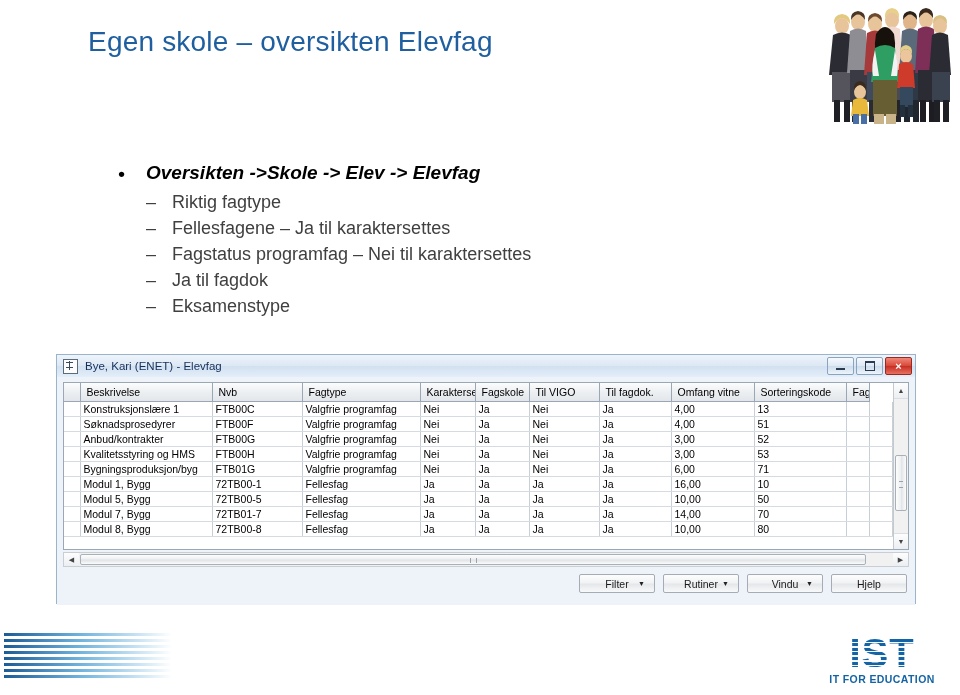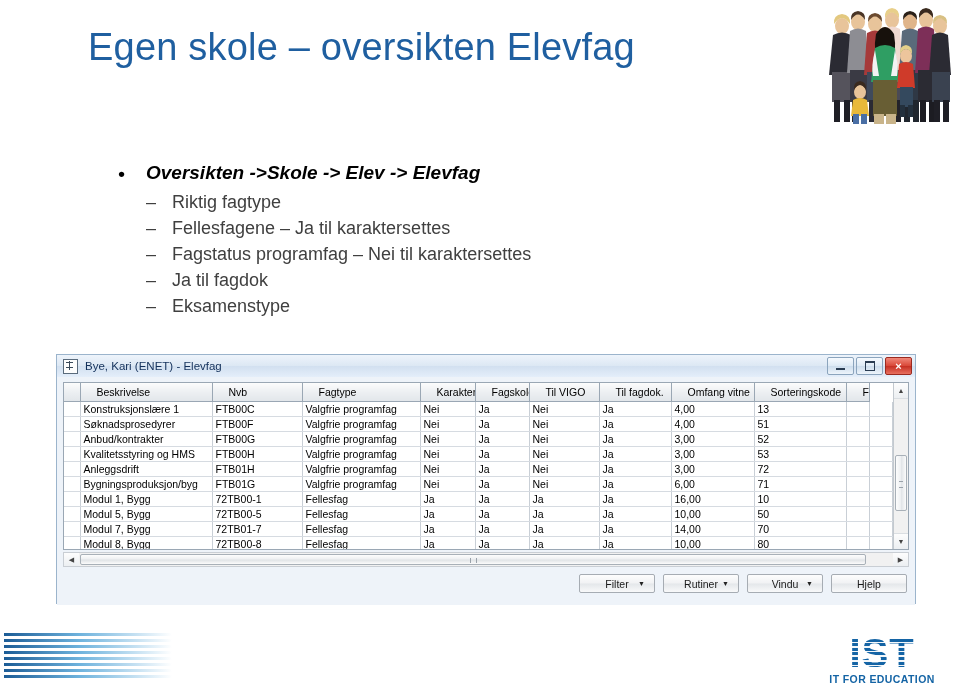--- a/index.html
+++ b/index.html
@@ -13,21 +13,21 @@
     position: relative;
     overflow: hidden;
     font-family: "Liberation Sans", sans-serif;
   }
 
   
   .slide-title {
     position: absolute;
     left: 88px;
     top: 26px;
-    font-size: 38px;
+    font-size: 28px;
     color: #1F5FA0;
     letter-spacing: 0.2px;
     white-space: nowrap;
   }
 
   
   .people-photo {
     position: absolute;
     left: 812px;
     top: 4px;
@@ -195,21 +195,21 @@
     table-layout: fixed;
     font-size: 10.5px;
     color: #000;
   }
   table.grid th {
     background: linear-gradient(to bottom, #fcfcfc 0%, #eceff2 52%, #e2e6ea 100%);
     border-right: 1px solid #9aa7b4;
     border-bottom: 1px solid #9aa7b4;
     font-weight: normal;
     text-align: left;
-    padding: 2px 16px;
+    padding: 2px 6px;
     height: 14px;
     white-space: nowrap;
     overflow: hidden;
   }
   table.grid td {
     border-right: 1px solid #c9cfd6;
     border-bottom: 1px solid #d6dbe1;
     padding: 1px 3px;
     height: 12px;
     white-space: nowrap;
@@ -614,34 +614,20 @@
                 <td>Ja</td>
                 <td>Nei</td>
                 <td>Ja</td>
                 <td class="num">3,00</td>
                 <td>53</td>
                 <td></td>
                 <td></td>
               </tr>
               <tr>
                 <td class="sel"></td>
-                <td>Anleggsdrift</td>
-                <td>FTB01H</td>
-                <td>Valgfrie programfag</td>
-                <td>Nei</td>
-                <td>Ja</td>
-                <td>Nei</td>
-                <td>Ja</td>
-                <td class="num">3,00</td>
-                <td>72</td>
-                <td></td>
-                <td></td>
-              </tr>
-              <tr>
-                <td class="sel"></td>
                 <td>Bygningsproduksjon/byg</td>
                 <td>FTB01G</td>
                 <td>Valgfrie programfag</td>
                 <td>Nei</td>
                 <td>Ja</td>
                 <td>Nei</td>
                 <td>Ja</td>
                 <td class="num">6,00</td>
                 <td>71</td>
                 <td></td>

